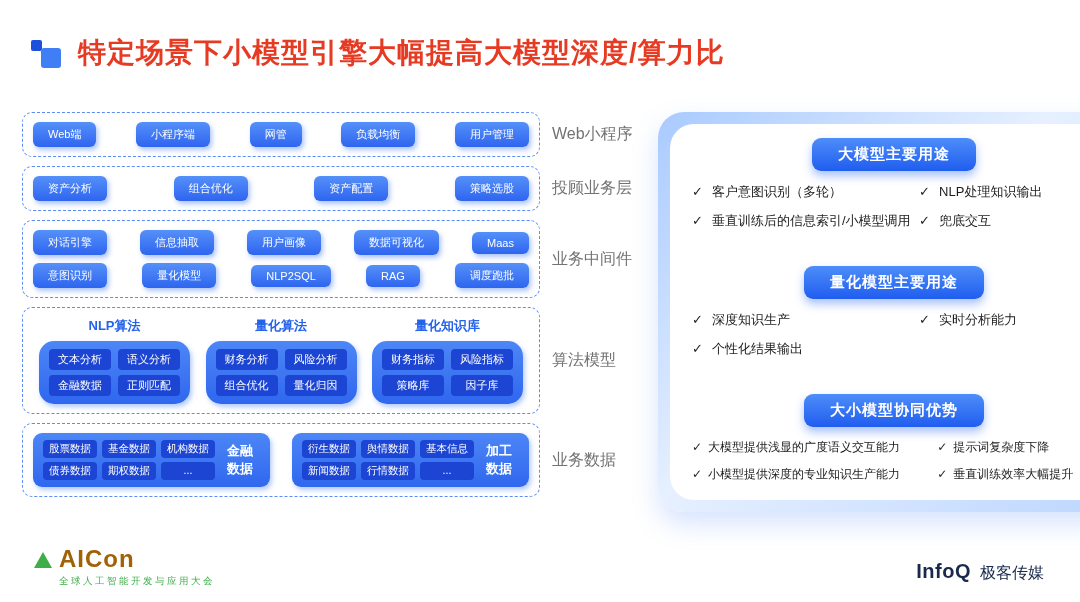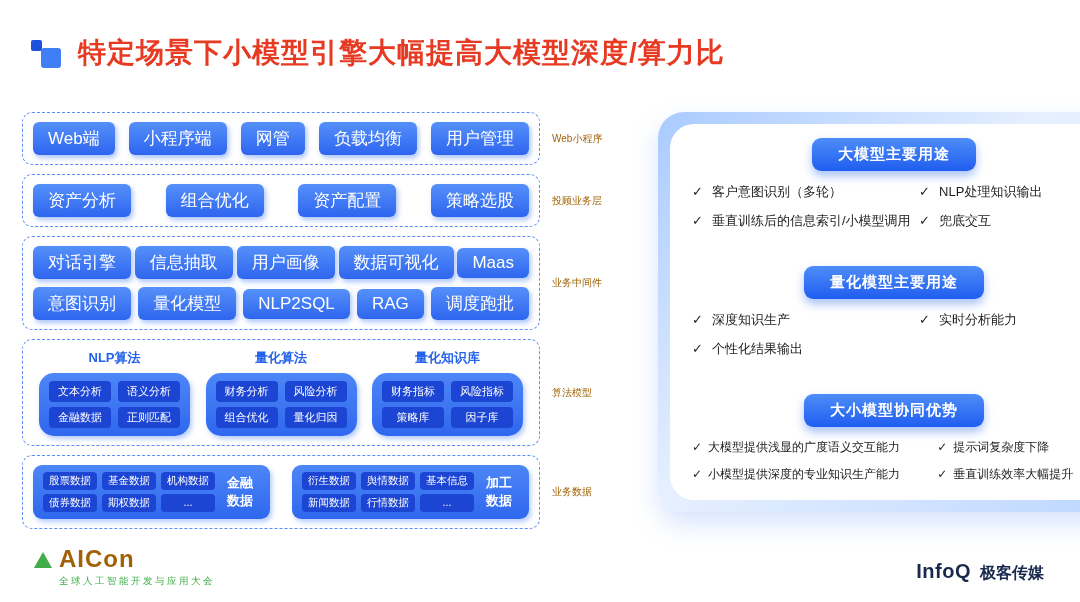--- a/index.html
+++ b/index.html
@@ -10,27 +10,27 @@
   .title-row { position:absolute; left:30px; top:34px; display:flex; align-items:center; gap:12px; }
   .title-mark { position:relative; width:36px; height:36px; flex:none; }
   .title-mark .sq-small { position:absolute; left:1px; top:5px; width:11px; height:11px; background:#1d50dc; border-radius:2px; }
   .title-mark .sq-big { position:absolute; left:11px; top:13px; width:20px; height:20px; background:#3f7ef5; border-radius:3px; }
   .page-title { font-size:28px; font-weight:800; color:#e63a23; letter-spacing:1px; }
 
   
   .left-stack { position:absolute; left:22px; top:112px; width:618px; display:flex; flex-direction:column; gap:9px; }
   .layer-row { display:flex; align-items:center; gap:12px; }
   .layer-box { width:518px; border:1.5px dashed #5b8cf7; border-radius:10px; padding:9px 10px; background:#fff; }
-  .layer-label { font-size:10px; color:#a16207; white-space:nowrap; }
+  .layer-label { font-size:16px; color:#737373; white-space:nowrap; }
 
   .chip-row { display:flex; justify-content:space-between; align-items:center; }
   .chip-row + .chip-row { margin-top:8px; }
   .chip {
     display:inline-block; background:linear-gradient(180deg,#5590f9,#2e65ef);
-    color:#fff; font-size:17px; padding:5px 15px; border-radius:6px; text-align:right;
+    color:#fff; font-size:11px; padding:5px 15px; border-radius:6px; text-align:right;
     box-shadow:2px 3px 5px rgba(89,140,248,.5); white-space:nowrap;
   }
 
   
   .algo-row { display:flex; justify-content:space-between; padding:0 6px; }
   .algo-group { display:flex; flex-direction:column; align-items:center; }
   .algo-title { font-size:13px; font-weight:700; color:#2563eb; margin-bottom:6px; }
   .algo-box {
     display:grid; grid-template-columns:auto auto; gap:5px 7px; padding:8px 10px;
     background:linear-gradient(180deg,#4d86f6,#2f67ef); border-radius:15px;
@@ -82,21 +82,21 @@
   .sec1 .col1 .check-item:first-child .check, .indent { }
 
   
   .footer { position:absolute; left:34px; right:36px; bottom:14px; display:flex; justify-content:space-between; align-items:flex-end; }
   .aicon { display:flex; align-items:flex-start; gap:7px; }
   .aicon-mark { width:0; height:0; margin-top:5px; border-left:9px solid transparent; border-right:9px solid transparent; border-bottom:16px solid #3fae49; }
   .aicon-name { font-size:24px; font-weight:800; color:#a16207; letter-spacing:1px; line-height:1; }
   .aicon-sub { font-size:9.5px; color:#3fae49; letter-spacing:2.5px; margin-top:4px; }
   .infoq { display:flex; align-items:baseline; gap:9px; padding-bottom:4px; }
   .infoq-name { font-size:20px; font-weight:800; color:#19294d; letter-spacing:.5px; }
-  .infoq-suffix { font-size:16px; font-weight:700; color:#19294d; }
+  .infoq-suffix { font-size:16px; font-weight:400; color:#19294d; }
 </style>
 </head>
 <body>
 
 <div class="slide">
 
   <div class="title-row">
     <div class="title-mark">
       <div class="sq-small"></div>
         <div class="sq-big"></div>

